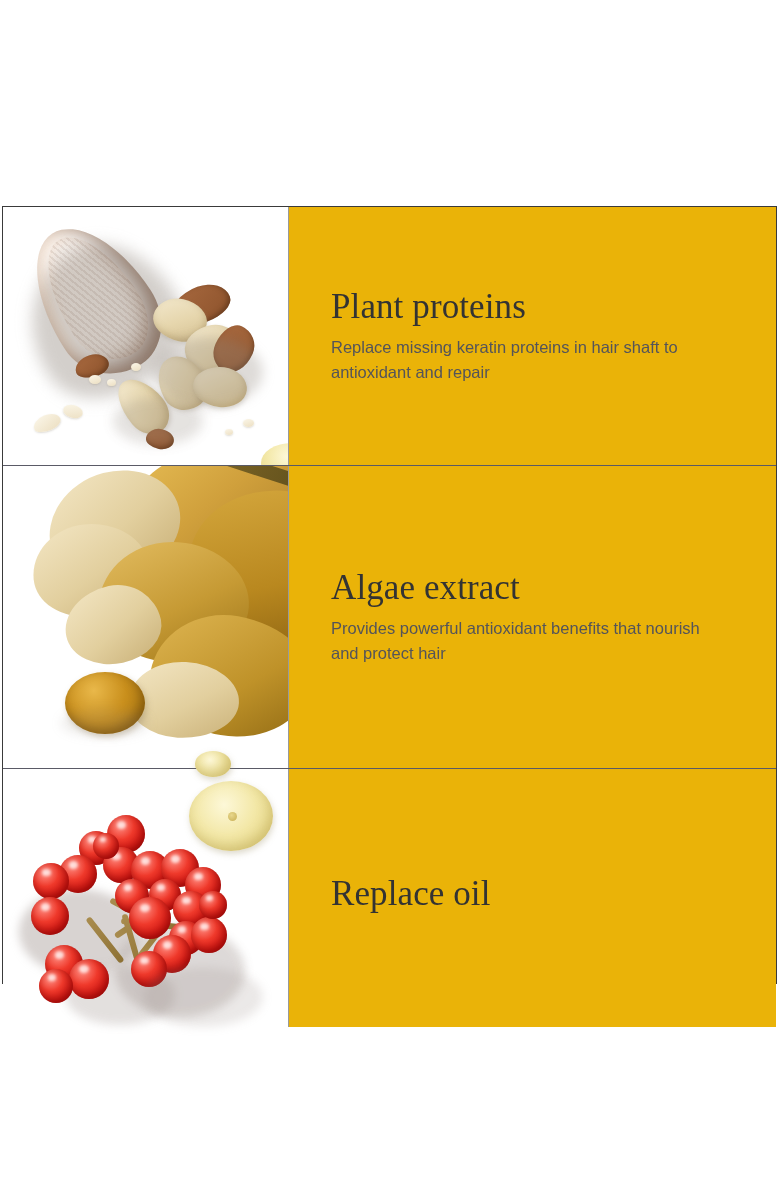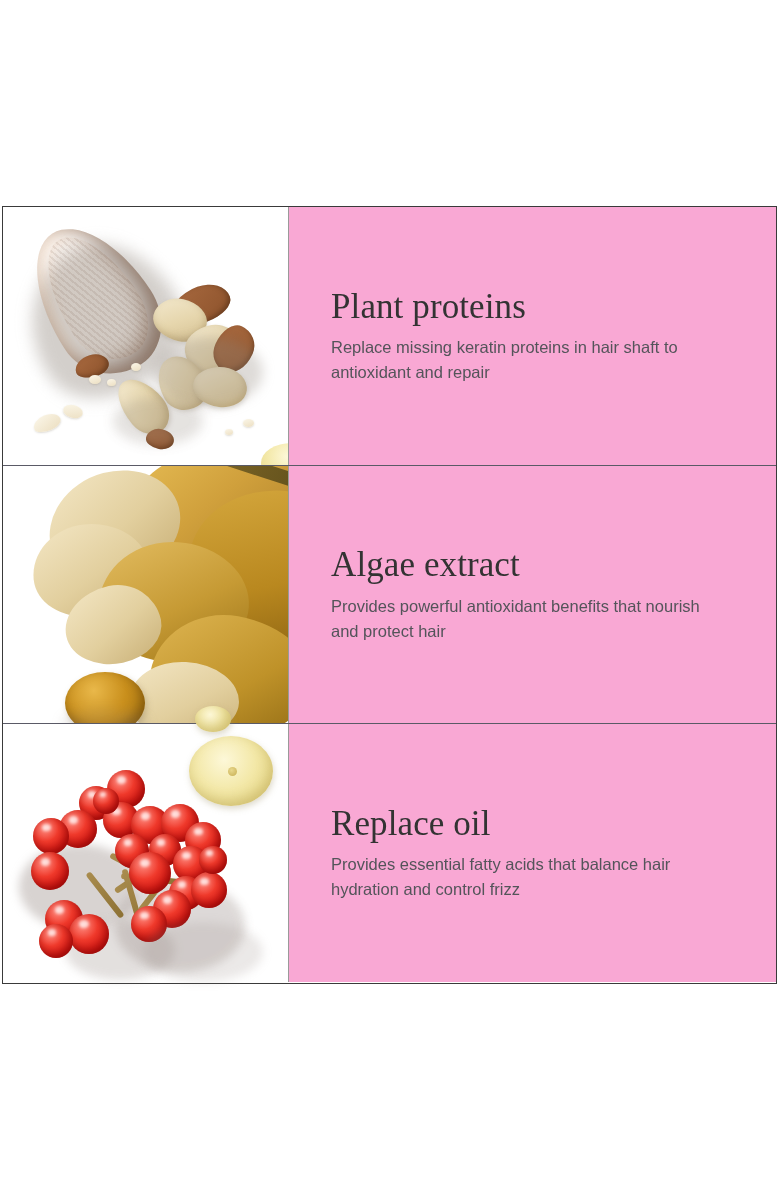--- a/index.html
+++ b/index.html
@@ -21,21 +21,21 @@
   }
 
   .row{
     position:relative;
     display:flex;
     width:100%;
     box-sizing:border-box;
     background:#fff;
   }
   .row-1{height:258px;}
-  .row-2{height:259px;border-top:1.5px solid #5a5a66;border-bottom:1.5px solid #5a5a66;}
+  .row-2{height:304px;border-top:1.5px solid #5a5a66;border-bottom:1.5px solid #5a5a66;}
   .row-3{height:258px;}
 
   .img-cell{
     position:relative;
     width:286px;
     flex:0 0 286px;
     border-right:1.5px solid #9a9a9a;
     box-sizing:border-box;
     overflow:hidden;
     background:#fff;
@@ -43,21 +43,21 @@
   .row-3 .img-cell{overflow:visible;}
 
   .text-cell{
     flex:1 1 auto;
     box-sizing:border-box;
     padding-left:42px;
     padding-right:20px;
     display:flex;
     flex-direction:column;
     justify-content:center;
-    background:#f9a8d4;
+    background:#eab308;
   }
 
   .ing-title{
     font-family:"Liberation Serif", serif;
     font-size:35px;
     font-weight:400;
     color:#333333;
     letter-spacing:0.1px;
     line-height:1.12;
     margin:0 0 9px 0;
@@ -268,17 +268,16 @@
         <div class="berry" style="left:66px;top:190px;width:40px;height:40px;"></div>
         <div class="berry" style="left:36px;top:200px;width:34px;height:34px;"></div>
         <div class="berry" style="left:90px;top:64px;width:26px;height:26px;"></div>
         <div class="berry" style="left:196px;top:122px;width:28px;height:28px;"></div>
 
         <div class="berry-shadow" style="left:140px;top:198px;width:120px;height:60px;opacity:.5;"></div>
       </div>
     </div>
     <div class="text-cell">
       <h2 class="ing-title">Replace oil</h2>
-      <p class="ing-desc">Provides essential fatty acids that balance hair hydration and control frizz</p>
     </div>
   </div>
 
 </div>
 
 </body></html>

